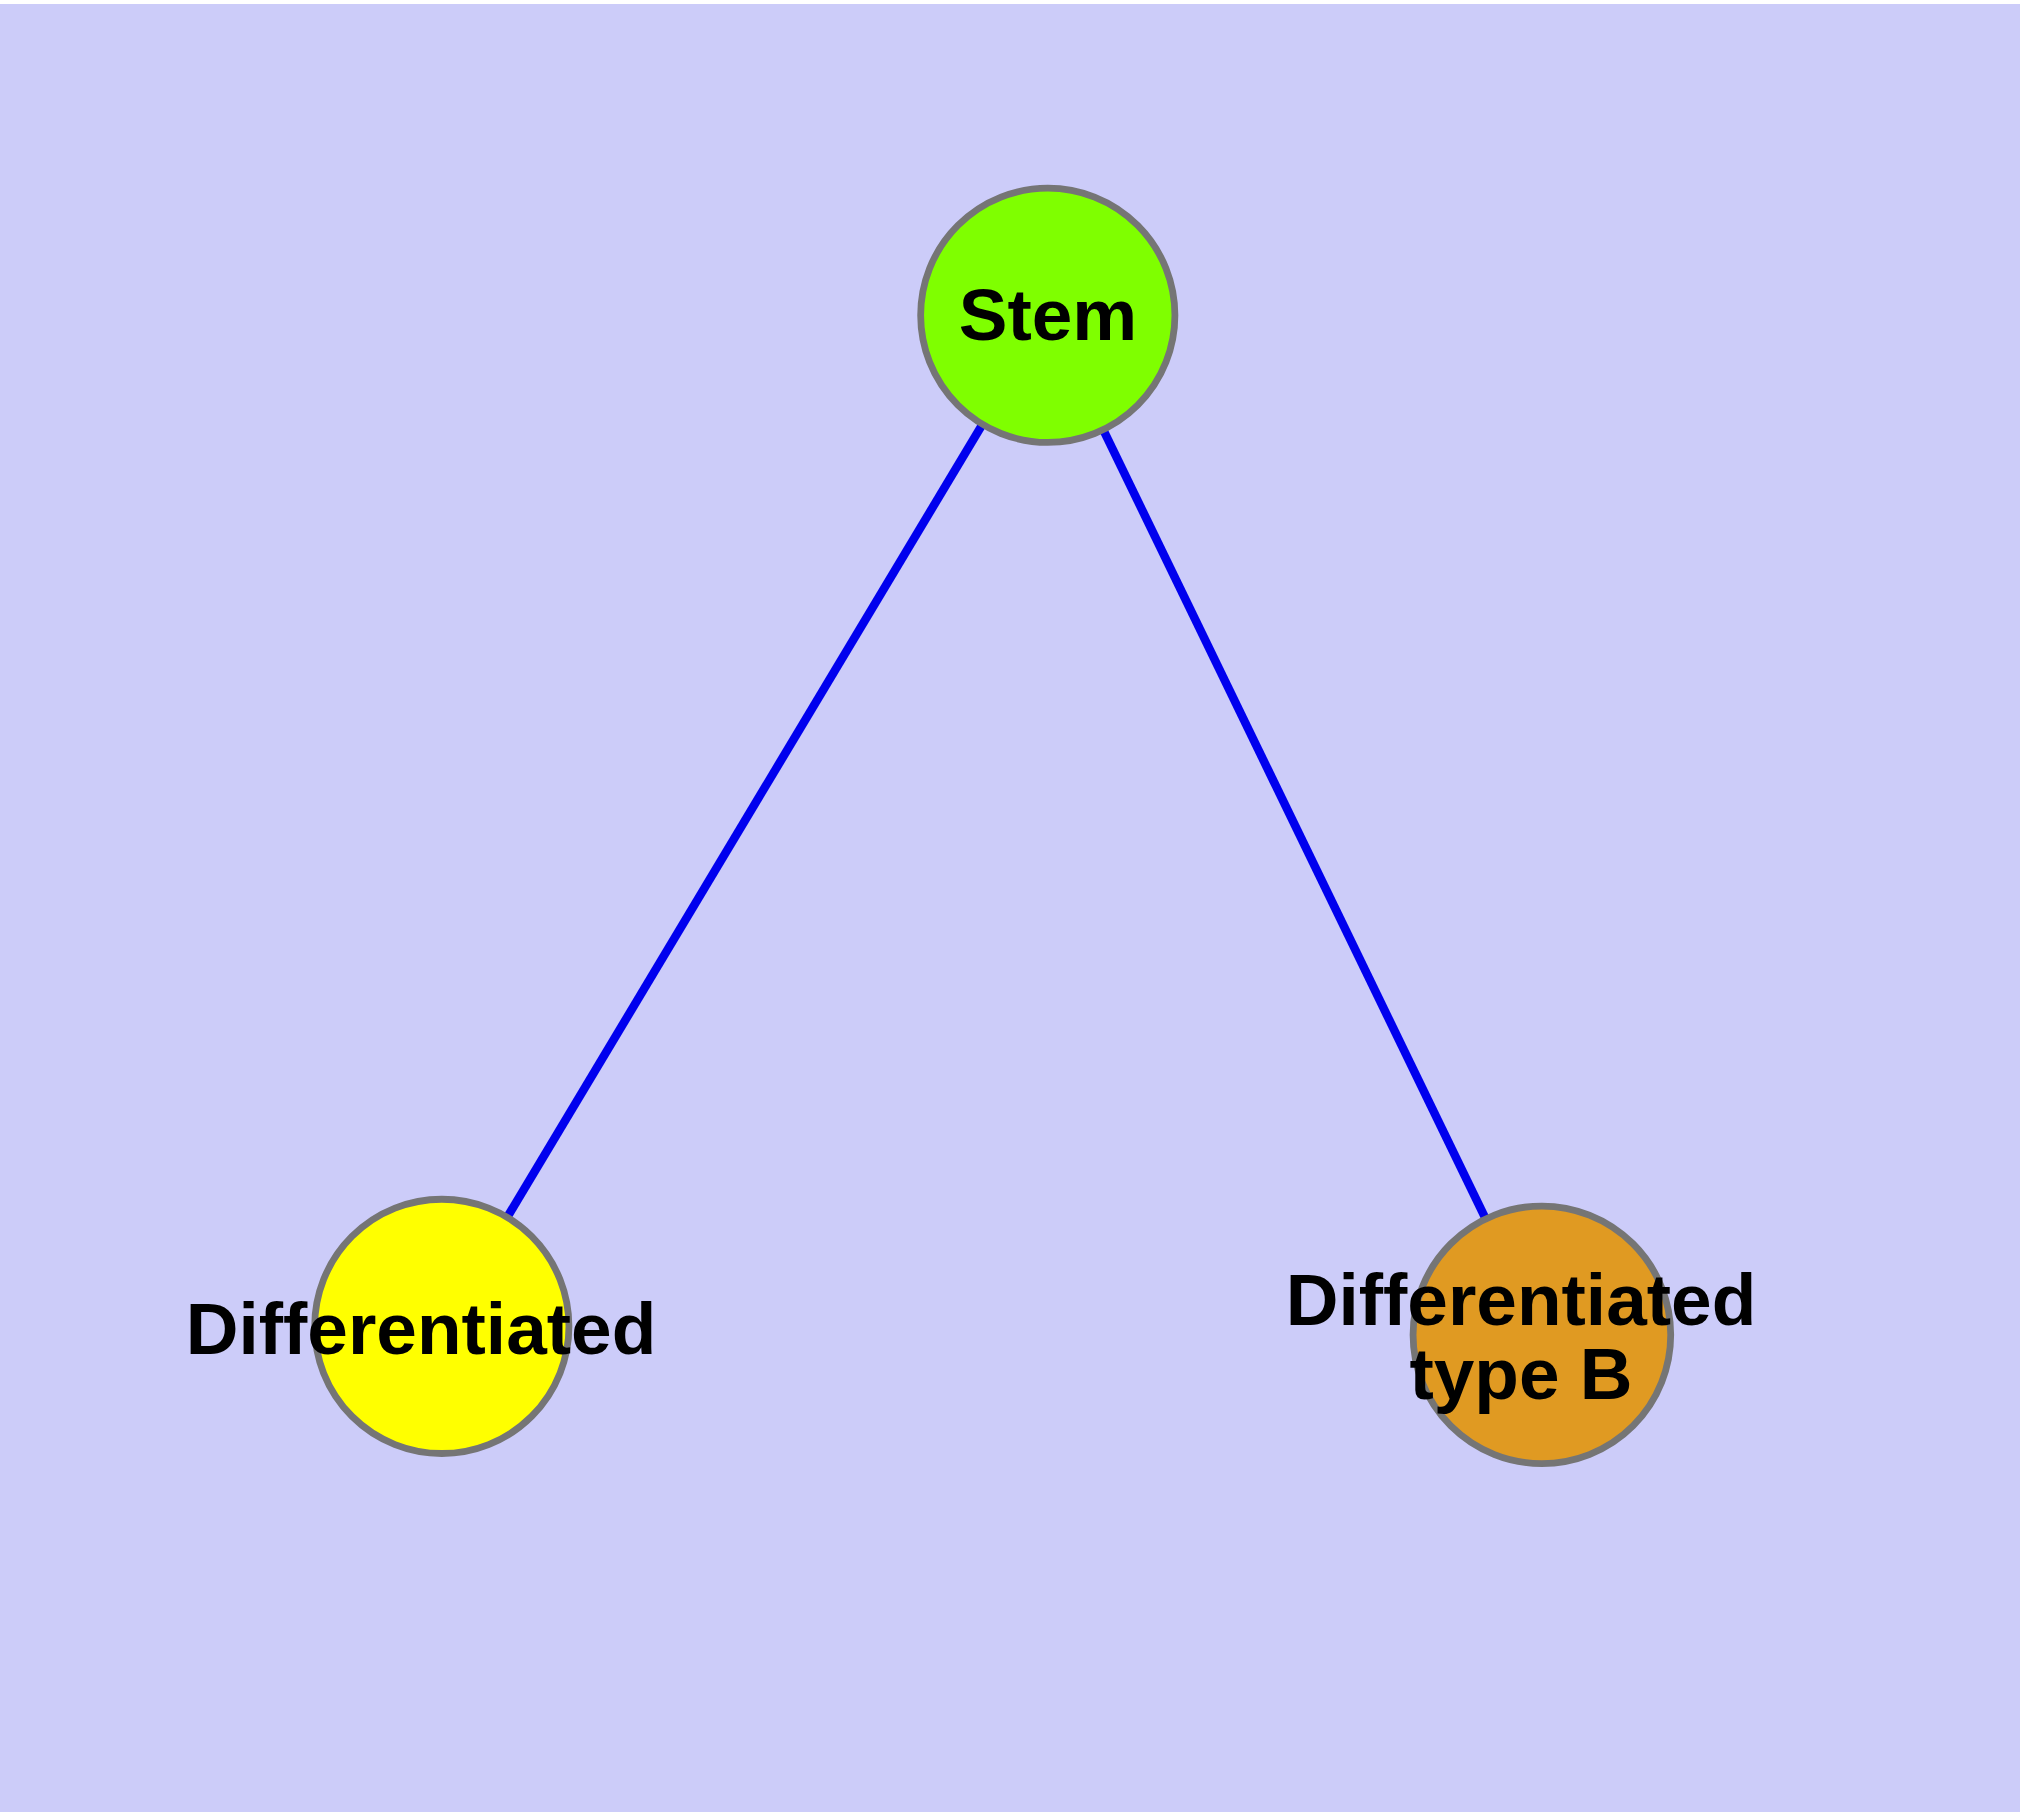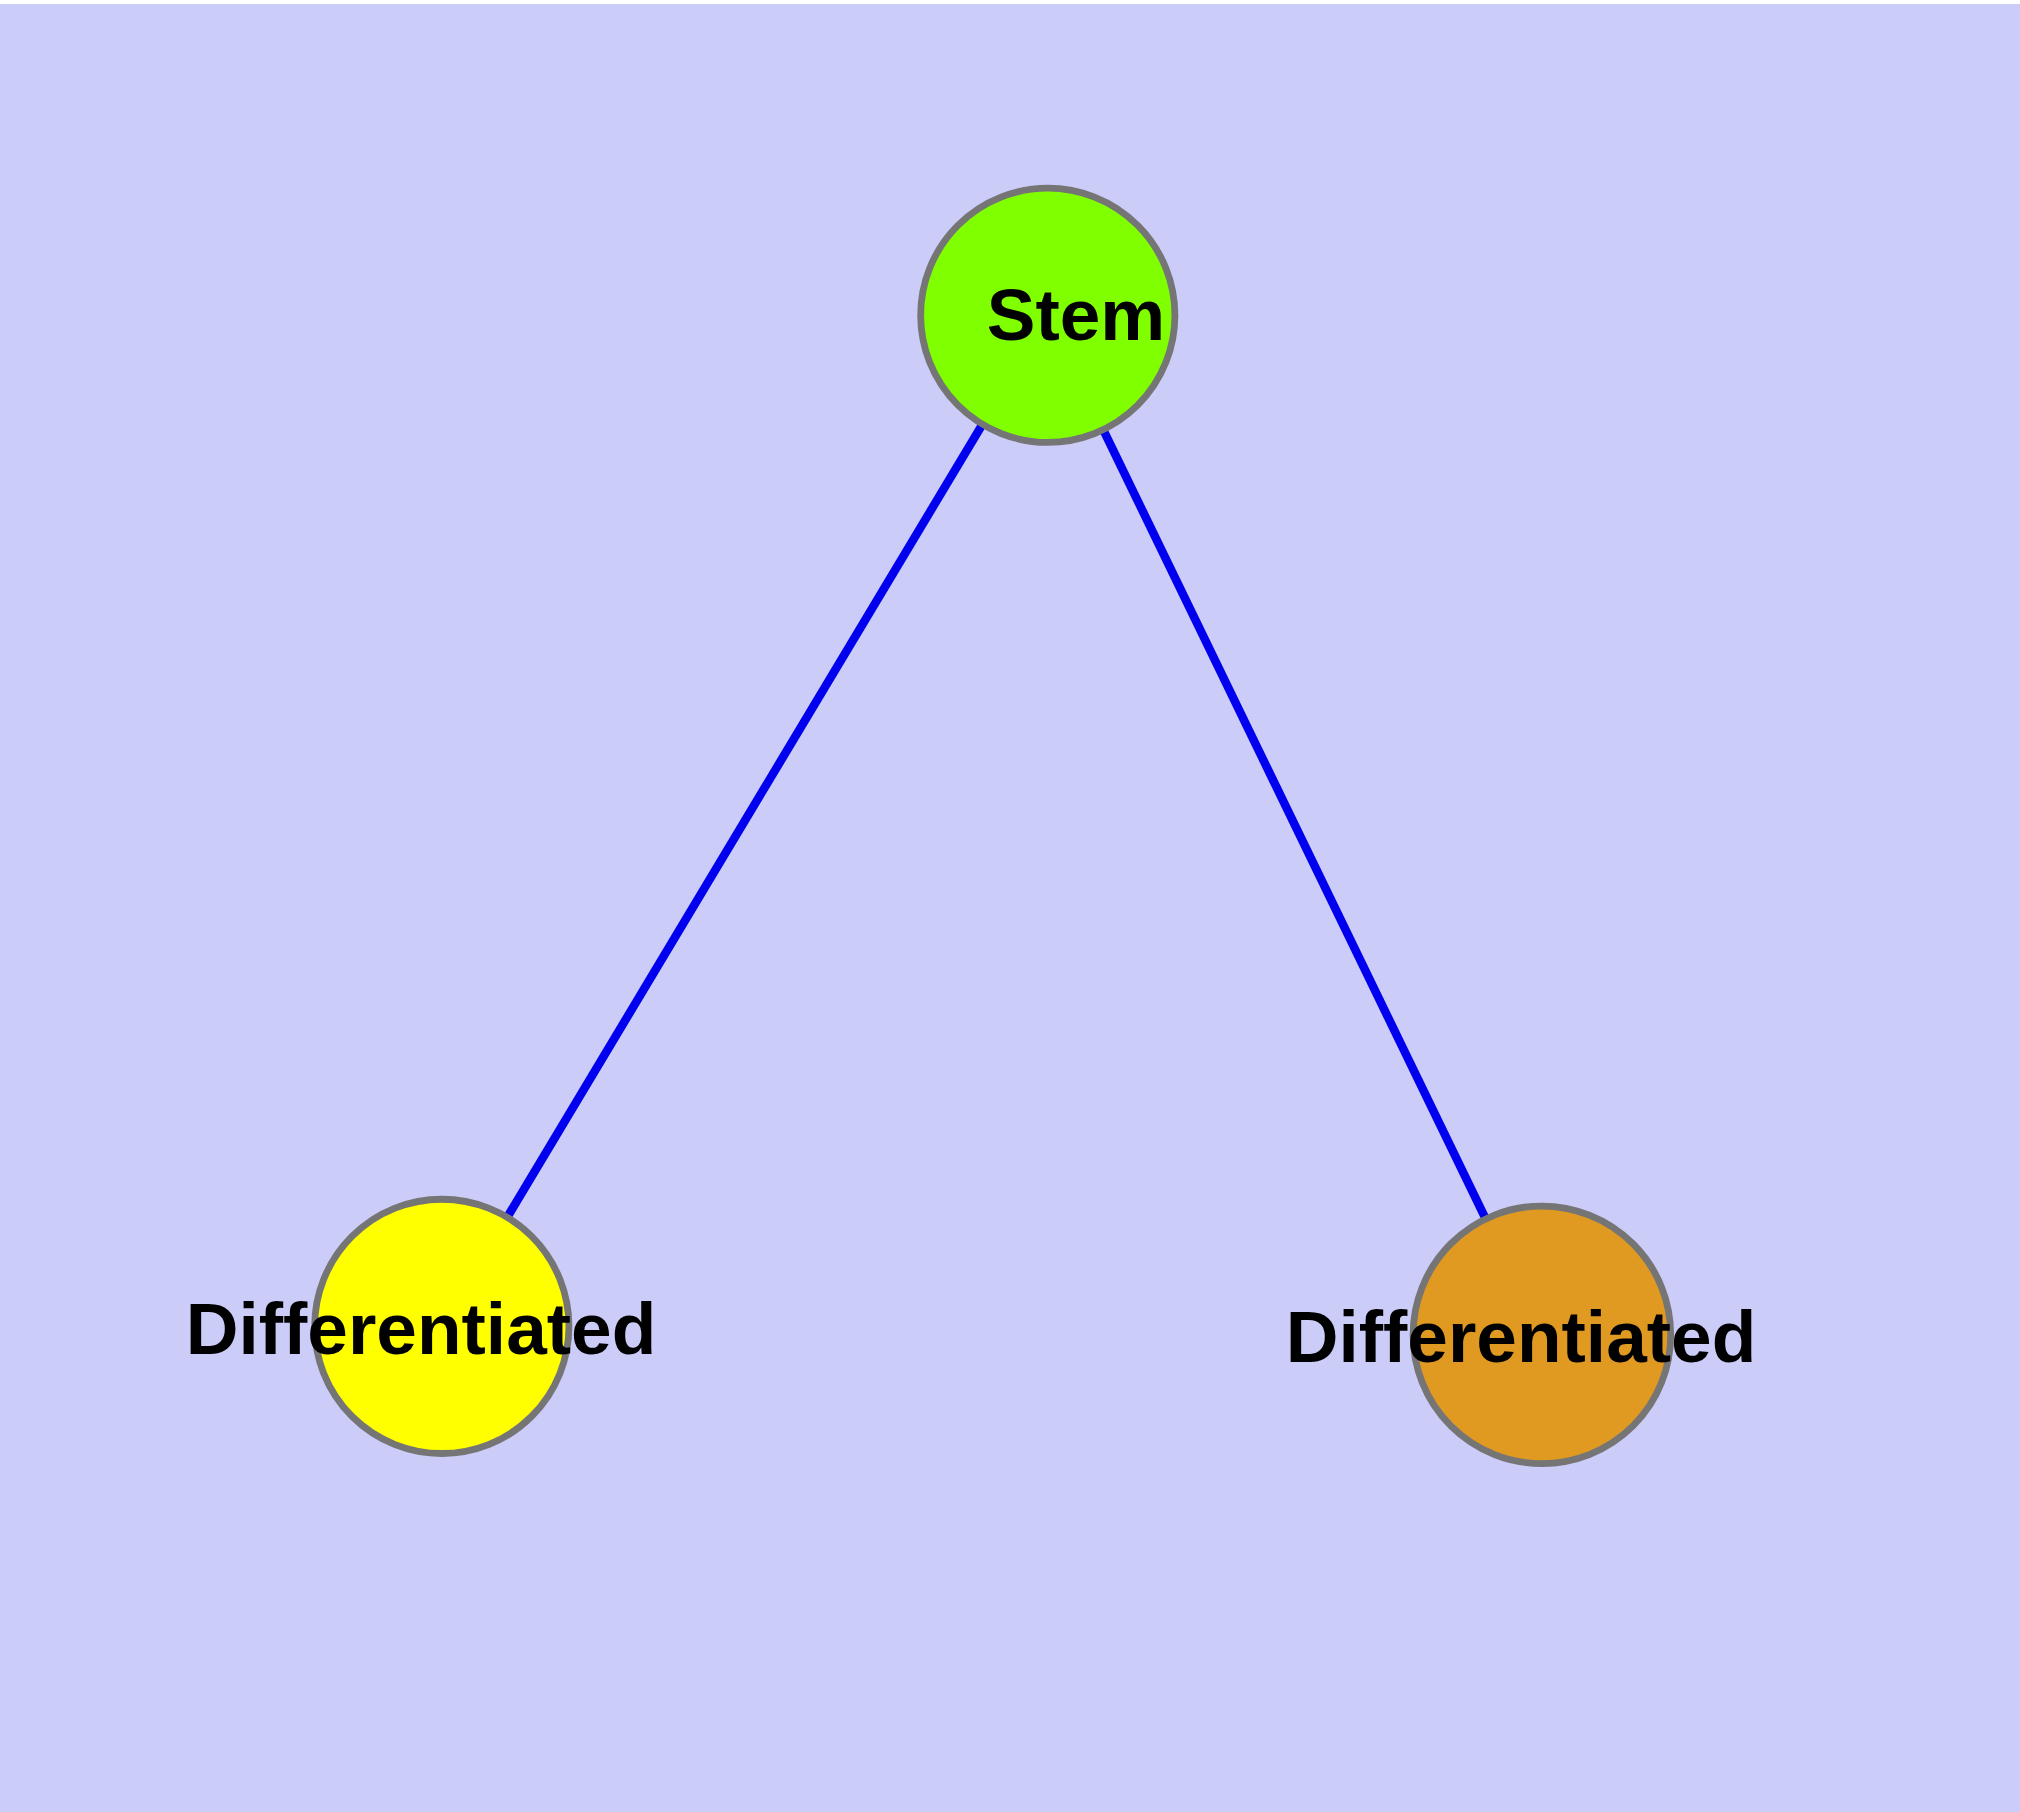--- a/index.html
+++ b/index.html
@@ -38,21 +38,20 @@
     line-height: 1.02;
     white-space: pre;
     pointer-events: none;
     -webkit-font-smoothing: antialiased;
   }
   #label-stem {
     font-size: 73px;
     left: 1048px;
     top: 315px;
     transform: translate(-50%, -50%);
-    margin-left: 28px;
   }
   #label-diff-a {
     font-size: 73px;
     left: 421px;
     top: 1329px;
     transform: translate(-50%, -50%);
   }
   #label-diff-b {
     font-size: 73px;
     left: 1521px;
@@ -76,16 +75,16 @@
       <circle cx="1236" cy="372" r="150" fill="#7fff00" stroke="#757575" stroke-width="8"></circle>
       <circle cx="521" cy="1565" r="150" fill="#ffff00" stroke="#757575" stroke-width="8"></circle>
       <circle cx="1819" cy="1575" r="152" fill="#e09a22" stroke="#757575" stroke-width="8"></circle>
     </g>
   </svg>
 
   <div class="node-label" id="label-stem" style="left: 1048px; top: 315px; font-size: 73px;">Stem</div>
 
   <div class="node-label" id="label-diff-a" style="left: 421px; top: 1329px; font-size: 73px;"><span>Differentiated</span><br></div>
 
-  <div class="node-label" id="label-diff-b" style="left: 1521px; top: 1337px; font-size: 73px;"><span>Differentiated</span><br></div>
+  <div class="node-label" id="label-diff-b" style="left: 1521px; top: 1337px; font-size: 73px;"><span>Differentiated</span><br><span>type B</span></div>
 
 </div>
 
 
 </body></html>

